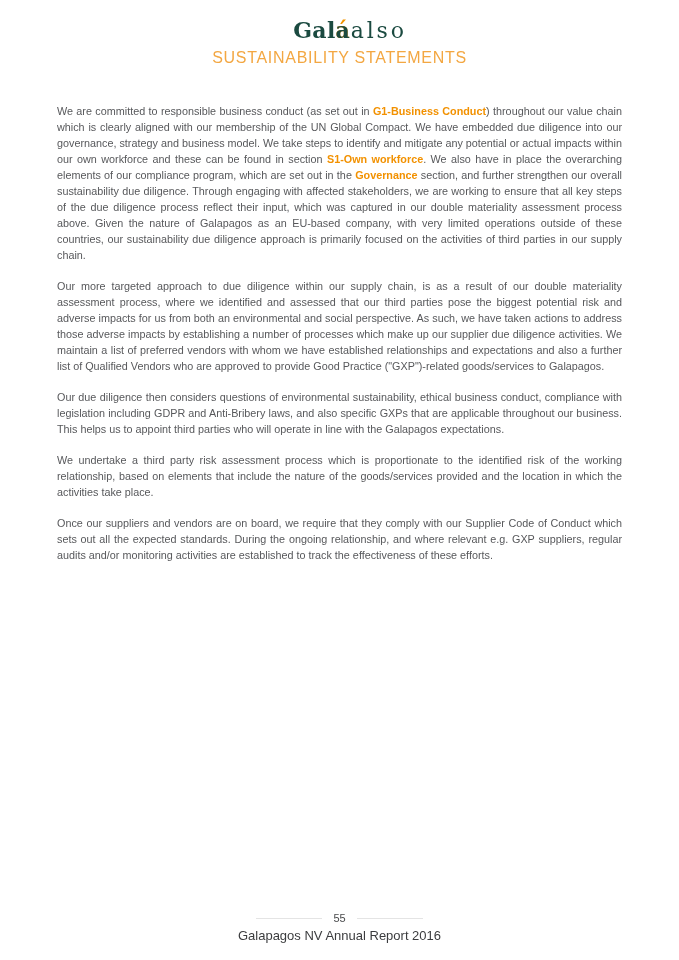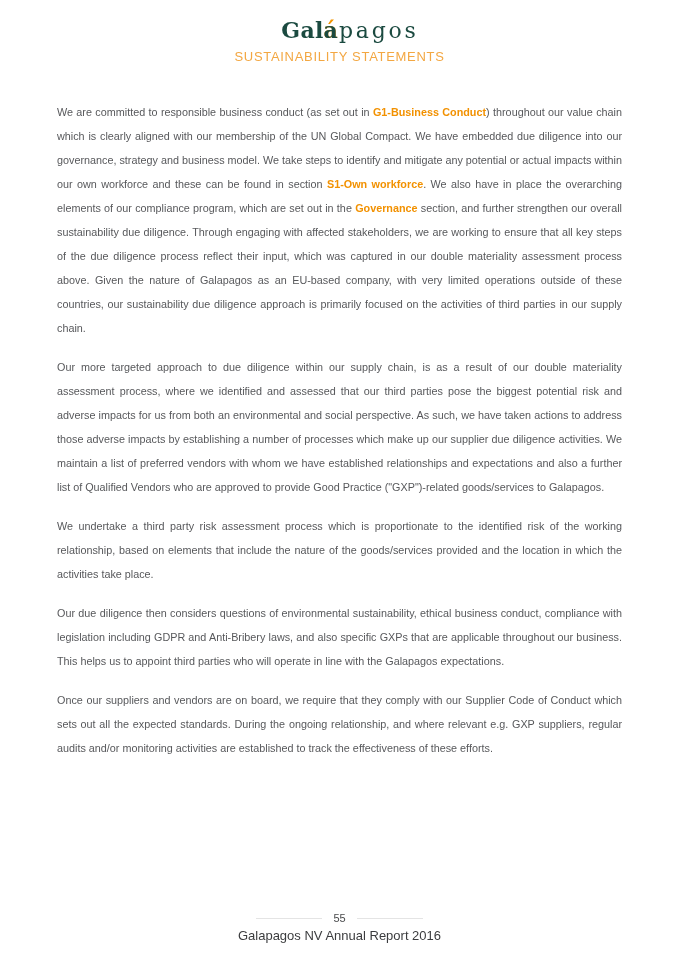--- a/index.html
+++ b/index.html
@@ -20,36 +20,36 @@
     display: inline-block;
   }
   .logo-bold { font-weight: 700; letter-spacing: 0.3px; margin-left: 21px; }
   .logo-light { font-weight: 400; letter-spacing: 2.8px; margin-left: 1px; }
   .logo-a-wrap { position: relative; display: inline-block; font-weight: 700; }
   .logo-a-orange { color: #F29400; }
   .logo-a-green { position: absolute; left: 0; top: 0; color: #1B4A40; }
   .subtitle {
     margin-top: 7px;
     color: #F3A742;
-    font-size: 13px;
+    font-size: 16px;
     letter-spacing: 0.7px;
   }
   
   .article { width: 565px; margin: 36px 57px 0 57px; }
   .article-title {
     color: #118B8D;
     font-size: 15.5px;
     font-weight: 700;
     margin: 0 0 9px 0;
     font-family: "Liberation Sans", sans-serif;
   }
   .article p {
     margin: 0 0 15px 0;
     font-size: 10.8px;
-    line-height: 24px;
+    line-height: 16px;
     color: #57585B;
     text-align: justify;
   }
   .inline-link {
     color: #F29100;
     font-weight: 700;
     text-decoration: none;
     cursor: pointer;
   }
   
@@ -67,31 +67,31 @@
   }
   .rule { width: 66px; height: 1px; background: #E4E4E4; }
   .page-number { font-size: 11px; color: #4A4B4D; }
   .report-title { margin-top: 4px; font-size: 13px; color: #3B3C3E; }
 </style>
 </head>
 <body>
 
 <div class="header">
   <div class="logo">
-    <span class="logo-bold">Gal</span><span class="logo-a-wrap"><span class="logo-a-orange">á</span><span class="logo-a-green">a</span></span><span class="logo-light">pagos</span>
+    <span class="logo-bold">Gal</span><span class="logo-a-wrap"><span class="logo-a-orange">á</span><span class="logo-a-green">a</span></span><span class="logo-light">also</span>
   </div>
   <div class="subtitle">SUSTAINABILITY STATEMENTS</div>
 </div>
 
 <div class="article">
   <div>
       <p><span>We are committed to responsible business conduct (as set out in </span><a class="inline-link" href="#">G1-Business Conduct</a><span>) throughout our value chain which is clearly aligned with our membership of the UN Global Compact. We have embedded due diligence into our governance, strategy and business model. We take steps to identify and mitigate any potential or actual impacts within our own workforce and these can be found in section </span><a class="inline-link" href="#">S1-Own workforce</a><span>. We also have in place the overarching elements of our compliance program, which are set out in the </span><a class="inline-link" href="#">Governance</a><span> section, and further strengthen our overall sustainability due diligence. Through engaging with affected stakeholders, we are working to ensure that all key steps of the due diligence process reflect their input, which was captured in our double materiality assessment process above. Given the nature of Galapagos as an EU-based company, with very limited operations outside of these countries, our sustainability due diligence approach is primarily focused on the activities of third parties in our supply chain.</span></p>
       <p><span>Our more targeted approach to due diligence within our supply chain, is as a result of our double materiality assessment process, where we identified and assessed that our third parties pose the biggest potential risk and adverse impacts for us from both an environmental and social perspective. As such, we have taken actions to address those adverse impacts by establishing a number of processes which make up our supplier due diligence activities. We maintain a list of preferred vendors with whom we have established relationships and expectations and also a further list of Qualified Vendors who are approved to provide Good Practice ("GXP")-related goods/services to Galapagos.</span></p>
+      <p><span>Our due diligence then considers questions of environmental sustainability, ethical business conduct, compliance with legislation including GDPR and Anti-Bribery laws, and also specific GXPs that are applicable throughout our business. This helps us to appoint third parties who will operate in line with the Galapagos expectations.</span></p>
       <p><span>We undertake a third party risk assessment process which is proportionate to the identified risk of the working relationship, based on elements that include the nature of the goods/services provided and the location in which the activities take place.</span></p>
-      <p><span>Our due diligence then considers questions of environmental sustainability, ethical business conduct, compliance with legislation including GDPR and Anti-Bribery laws, and also specific GXPs that are applicable throughout our business. This helps us to appoint third parties who will operate in line with the Galapagos expectations.</span></p>
       <p><span>Once our suppliers and vendors are on board, we require that they comply with our Supplier Code of Conduct which sets out all the expected standards. During the ongoing relationship, and where relevant e.g. GXP suppliers, regular audits and/or monitoring activities are established to track the effectiveness of these efforts.</span></p>
     </div>
 </div>
 
 <div class="footer">
   <div class="page-num-row">
     <span class="rule"></span>
     <span class="page-number">55</span>
     <span class="rule"></span>
   </div>

